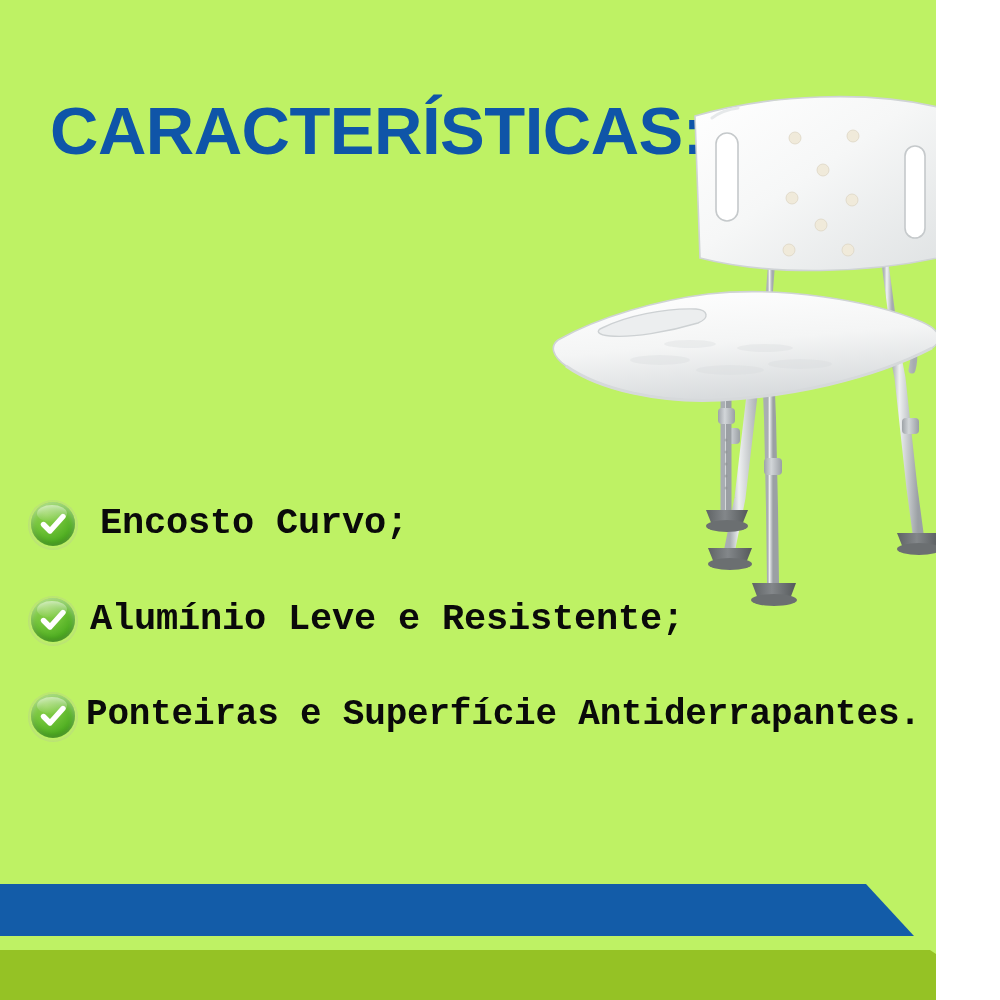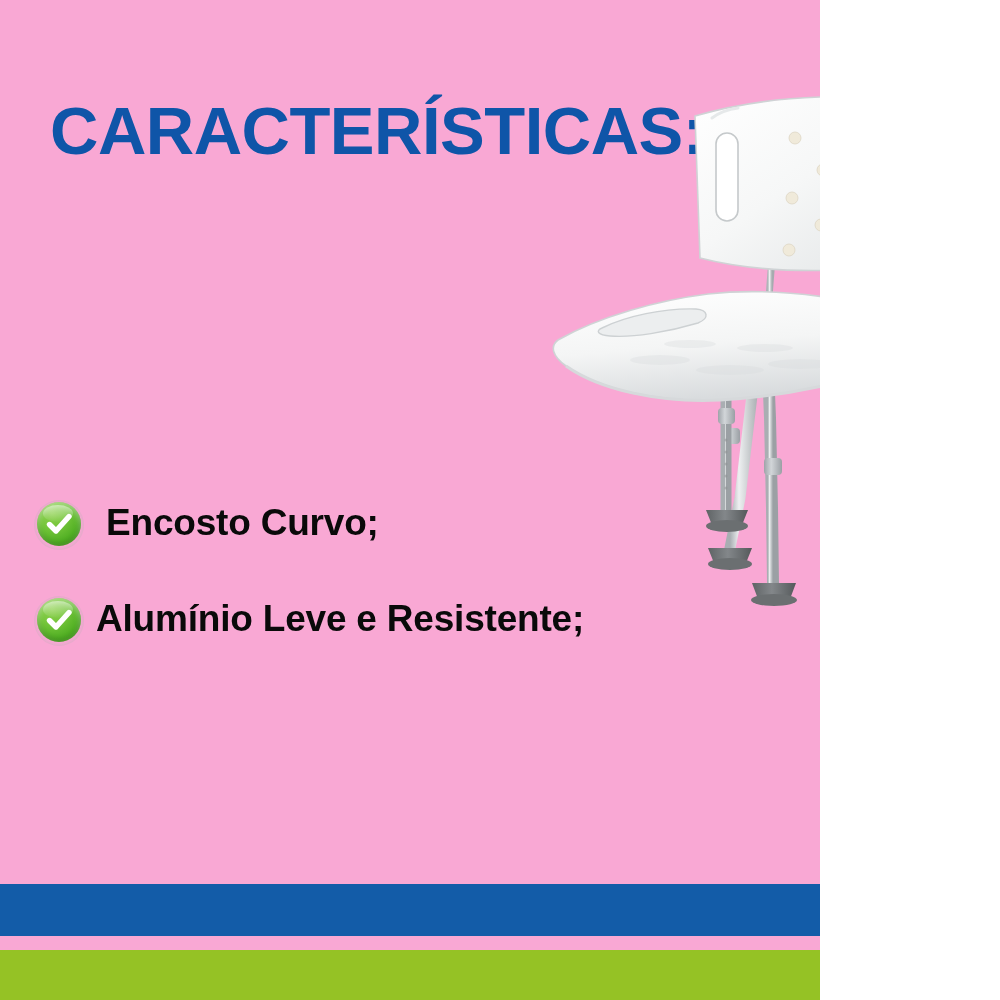--- a/index.html
+++ b/index.html
@@ -5,45 +5,46 @@
   html, body {
     margin: 0;
     padding: 0;
     background: #ffffff;
   }
   body {
     font-family: "Liberation Sans", sans-serif;
   }
   #canvas {
     position: relative;
-    width: 820px;
+    width: 936px;
     height: 1000px;
-    background: #f9a8d4;
+    background: #bef264;
     overflow: hidden;
   }
 
   
   #page-title {
     position: absolute;
     left: 50px;
     top: 92px;
     font-size: 67px;
     font-weight: bold;
     letter-spacing: -0.5px;
     color: #0f55a8;
     font-family: "Liberation Sans", sans-serif;
     white-space: nowrap;
   }
 
   
   #feature-list {
     position: absolute;
-    left: 34px;
+    left: 28px;
     top: 498px;
     width: 930px;
+    font-family: Liberation Mono, monospace;
   }
   .feature-row {
     position: relative;
     height: 96px;
     display: flex;
     align-items: flex-start;
   }
   .check-icon {
     position: relative;
     width: 50px;
@@ -273,20 +274,31 @@
         <span class="halo"></span>
         <span class="disc"></span>
         <span class="gloss"></span>
         <svg viewBox="0 0 44 44">
             <path d="M12.5 22.5 L19 29 L32 14.5" fill="none" stroke="#ffffff" stroke-width="5.4" stroke-linecap="round" stroke-linejoin="round"></path>
           </svg>
       </span>
       <span class="feature-label">Alumínio Leve e Resistente;</span>
     </div>
 
+    <div class="feature-row tight">
+      <span class="check-icon">
+        <span class="halo"></span>
+        <span class="disc"></span>
+        <span class="gloss"></span>
+        <svg viewBox="0 0 44 44">
+            <path d="M12.5 22.5 L19 29 L32 14.5" fill="none" stroke="#ffffff" stroke-width="5.4" stroke-linecap="round" stroke-linejoin="round"></path>
+          </svg>
+      </span>
+      <span class="feature-label">Ponteiras e Superfície Antiderrapantes.</span>
+    </div>
 
   </div>
 
   <svg id="banner-blue" viewBox="0 0 1000 52" preserveAspectRatio="none">
     <polygon points="0,0 866,0 914,52 0,52" fill="#135ca8"></polygon>
   </svg>
 
   <svg id="banner-green" viewBox="0 0 1000 50" preserveAspectRatio="none">
     <polygon points="0,0 930,0 1000,46 1000,50 0,50" fill="#95c225"></polygon>
   </svg>

